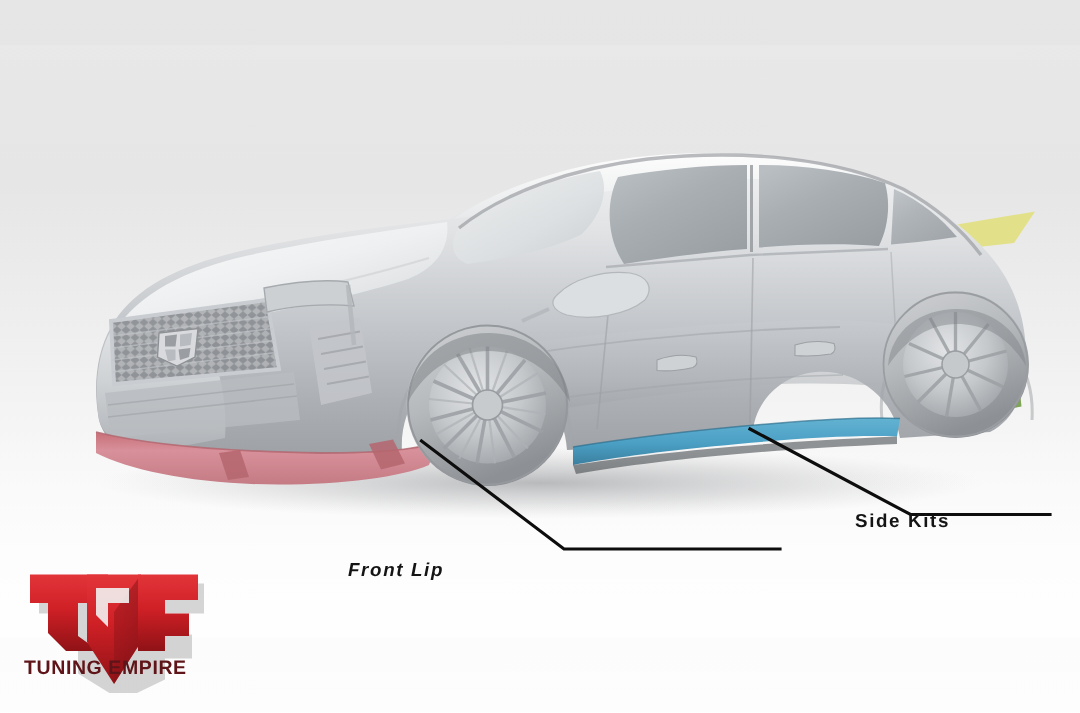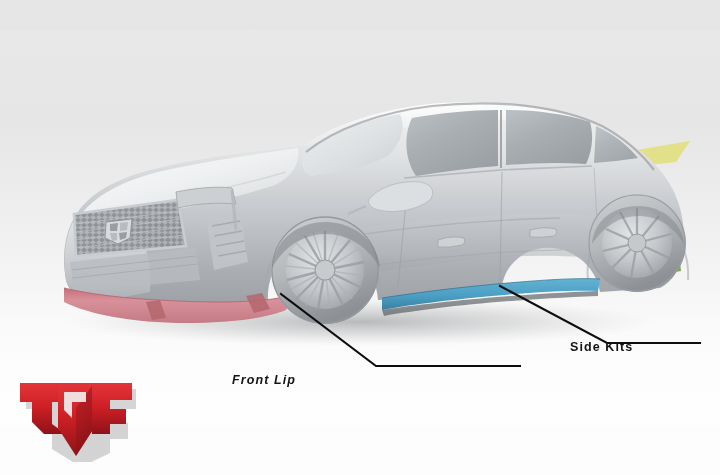--- a/index.html
+++ b/index.html
@@ -376,14 +376,15 @@
     <path d="M6 5 L58 5 L58 24 L38 24 L38 46 L52 56 L30 56 L18 44 L18 24 L6 24 Z" fill="url(#gMarkRed)"></path>
 
     <path d="M44 5 L80 5 L80 50 L62 78 L44 50 Z" fill="url(#gMarkRed)"></path>
     <path d="M62 30 L80 5 L80 50 L62 78 Z" fill="url(#gMarkDark)" opacity="0.55"></path>
 
     <path d="M78 5 L118 5 L118 22 L96 22 L96 31 L112 31 L112 46 L96 46 L96 56 L78 56 Z" fill="url(#gMarkRed)"></path>
 
     <path d="M50 14 L72 14 L72 24 L58 24 L58 40 L50 32 Z" fill="#f2f2f2" opacity="0.9"></path>
   </svg>
 
+  <div class="brand-wordmark">TUNING EMPIRE</div>
 
 </div>
 
 </body></html>

